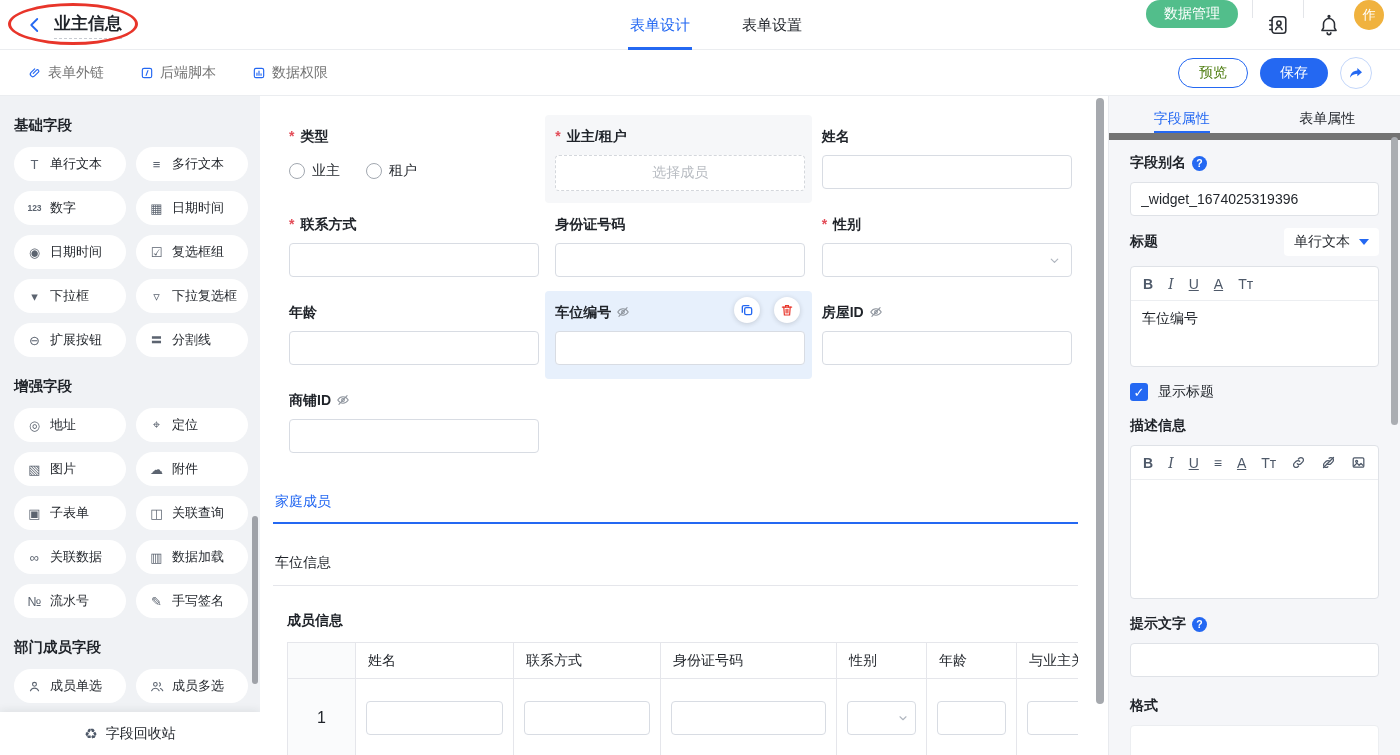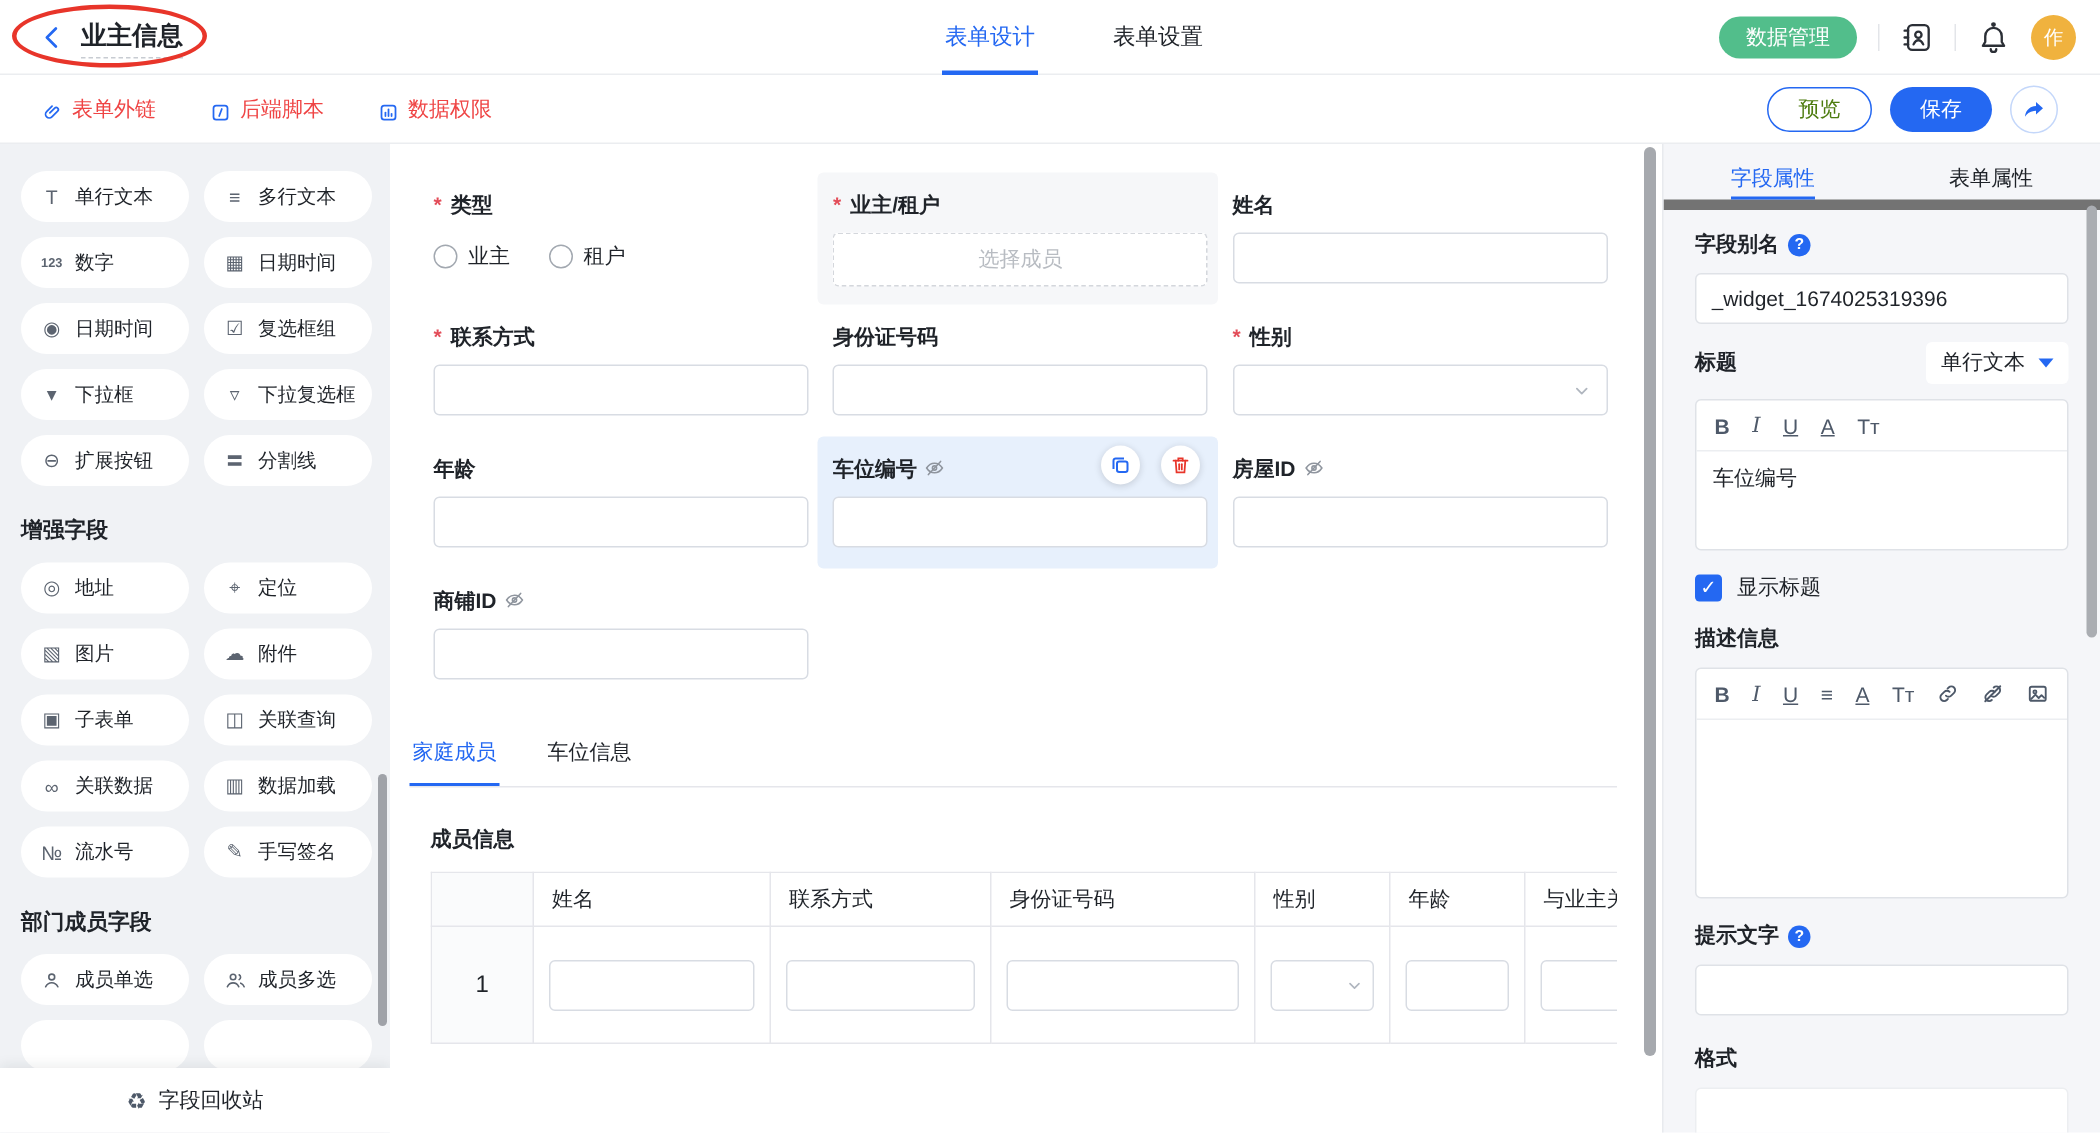--- a/index.html
+++ b/index.html
@@ -12,33 +12,33 @@
   .header-left { position:absolute; left:26px; top:0; height:50px; display:flex; align-items:center; gap:10px; }
   .back-btn { display:flex; align-items:center; cursor:pointer; }
   .doc-title { font-size:17px; font-weight:600; border-bottom:1px dashed #c8ccd2; padding-bottom:3px; }
   .red-ellipse { position:absolute; left:8px; top:3px; width:130px; height:42px;
     border:3px solid #e8352a; border-radius:50%; pointer-events:none; z-index:40; }
   .header-tabs { position:absolute; left:50%; transform:translateX(-50%); top:0; height:50px;
     display:flex; gap:52px;margin-left:16px; }
   .htab { position:relative; height:50px; line-height:50px; font-size:15px; cursor:pointer; }
   .htab.active { color:#2468f2; }
   .htab.active::after { content:""; position:absolute; left:-2px; right:-2px; bottom:0; height:3px; background:#2468f2; }
-  .header-right { position:absolute; right:16px; top:0; height:50px; display:flex; align-items:center; gap:14px; }
+  .header-right { position:absolute; right:16px; top:0; height:50px; display:flex; gap:14px; }
   .green-pill { height:28px; padding:0 18px; border:none; border-radius:14px; background:#52be8b;
     color:#fff; font-size:14px; cursor:pointer; font-family:inherit; }
   .vdiv { width:1px; height:18px; background:#e3e5e9; }
   .hicon { display:flex; align-items:center; color:#2b2f36; cursor:pointer; }
   .avatar { width:30px; height:30px; border-radius:50%; background:#f0b23e; color:#fff;
     font-size:13px; display:flex; align-items:center; justify-content:center; cursor:pointer; }
 
   
   .toolbar { position:absolute; left:0; top:50px; width:1400px; height:46px; background:#fff;
     border-bottom:1px solid #ebedf0; z-index:20; }
   .tb-links { position:absolute; left:28px; top:0; height:46px; display:flex; align-items:center; gap:36px; }
-  .tb-link { display:flex; align-items:flex-end; gap:6px; color:#ef4444; font-size:14px; cursor:pointer; }
+  .tb-link { display:flex; align-items:center; gap:6px; color:#737373; font-size:14px; cursor:pointer; }
   .tb-actions { position:absolute; right:28px; top:0; height:46px; display:flex; align-items:center; gap:12px; }
   .btn-outline { height:30px; padding:0 20px; border:1px solid #2468f2; border-radius:16px; background:#fff;
     color:#4d7c0f; font-size:14px; cursor:pointer; font-family:inherit; }
   .btn-primary { height:30px; padding:0 20px; border:none; border-radius:16px; background:#2468f2;
     color:#fff; font-size:14px; cursor:pointer; font-family:inherit; }
   .btn-share { width:32px; height:32px; border-radius:50%; background:#fff; border:1px solid #c4d7fa;
     display:flex; align-items:center; justify-content:center; cursor:pointer; }
 
   
   .sidebar { position:absolute; left:0; top:96px; width:260px; bottom:0; background:#f0f2f5; overflow:hidden; }
@@ -72,21 +72,21 @@
   .radio-dot { width:16px; height:16px; border:1px solid #a2a8b0; border-radius:50%; background:#fff; }
   .member-picker { width:250px; height:36px; margin-top:11px; border:1px dashed #d4d7dc; border-radius:4px;
     background:#fff; color:#b8bcc2; font-size:14px; display:flex; align-items:center; justify-content:center;
     cursor:pointer; }
   .sel { width:250px; height:34px; border:1px solid #d8dce3; border-radius:4px; background:#fff;
     margin-top:11px; display:flex; align-items:center; justify-content:flex-end; padding-right:10px; cursor:pointer; }
   .cell-actions { position:absolute; top:6px; right:12px; display:flex; gap:14px; }
   .act-circle { width:26px; height:26px; border-radius:50%; background:#fff;
     box-shadow:0 1px 5px rgba(31,35,41,.18); display:flex; align-items:center; justify-content:center; cursor:pointer; }
 
-  .sub-tabs { display:flex; gap:30px; margin:26px 0 0 -6px; border-bottom:1px solid #e5e6eb; }
+  .sub-tabs { display:flex; gap:30px; margin:26px 0 0 -6px; border-bottom:1px solid #e5e6eb;flex-direction:column; }
   .sub-tab { position:relative; padding:0 2px 13px; font-size:14px; cursor:pointer; }
   .sub-tab.active { color:#2468f2; }
   .sub-tab.active::after { content:""; position:absolute; left:0; right:0; bottom:0; height:2px; background:#2468f2; }
   .subform-title { font-size:14px; font-weight:700; margin:26px 0 12px 8px; }
   .table-wrap { margin-left:8px; width:791px; overflow:hidden; }
   table.mtable { border-collapse:collapse; table-layout:fixed; width:869px; }
   .mtable th, .mtable td { border:1px solid #e5e6eb; font-weight:400; text-align:left; }
   .mtable th { height:36px; padding-left:12px; font-size:14px; background:#fff; }
   .mtable th.idx, .mtable td.idx { background:#fafbfc; text-align:center; padding-left:0; }
   .mtable td { height:78px; }
@@ -211,20 +211,21 @@
     <span class="btn-share">
       <svg width="16" height="16" viewBox="0 0 24 24">
           <path d="M14 4.5l7 6.2-7 6.2v-3.6C8.2 13.6 5 15.8 3 19.3c.6-6.2 4.2-10.4 11-10.9z" fill="#2468f2"></path>
         </svg>
     </span>
   </div>
 </div>
 
 <div class="sidebar">
   <div class="sb-inner">
+    <div class="sb-title">基础字段</div>
     <div class="sb-grid">
       <div class="fitem">
           <span class="fic">T</span>
           <span>单行文本</span>
         </div>
       <div class="fitem">
           <span class="fic">≡</span>
           <span>多行文本</span>
         </div>
       <div class="fitem">

